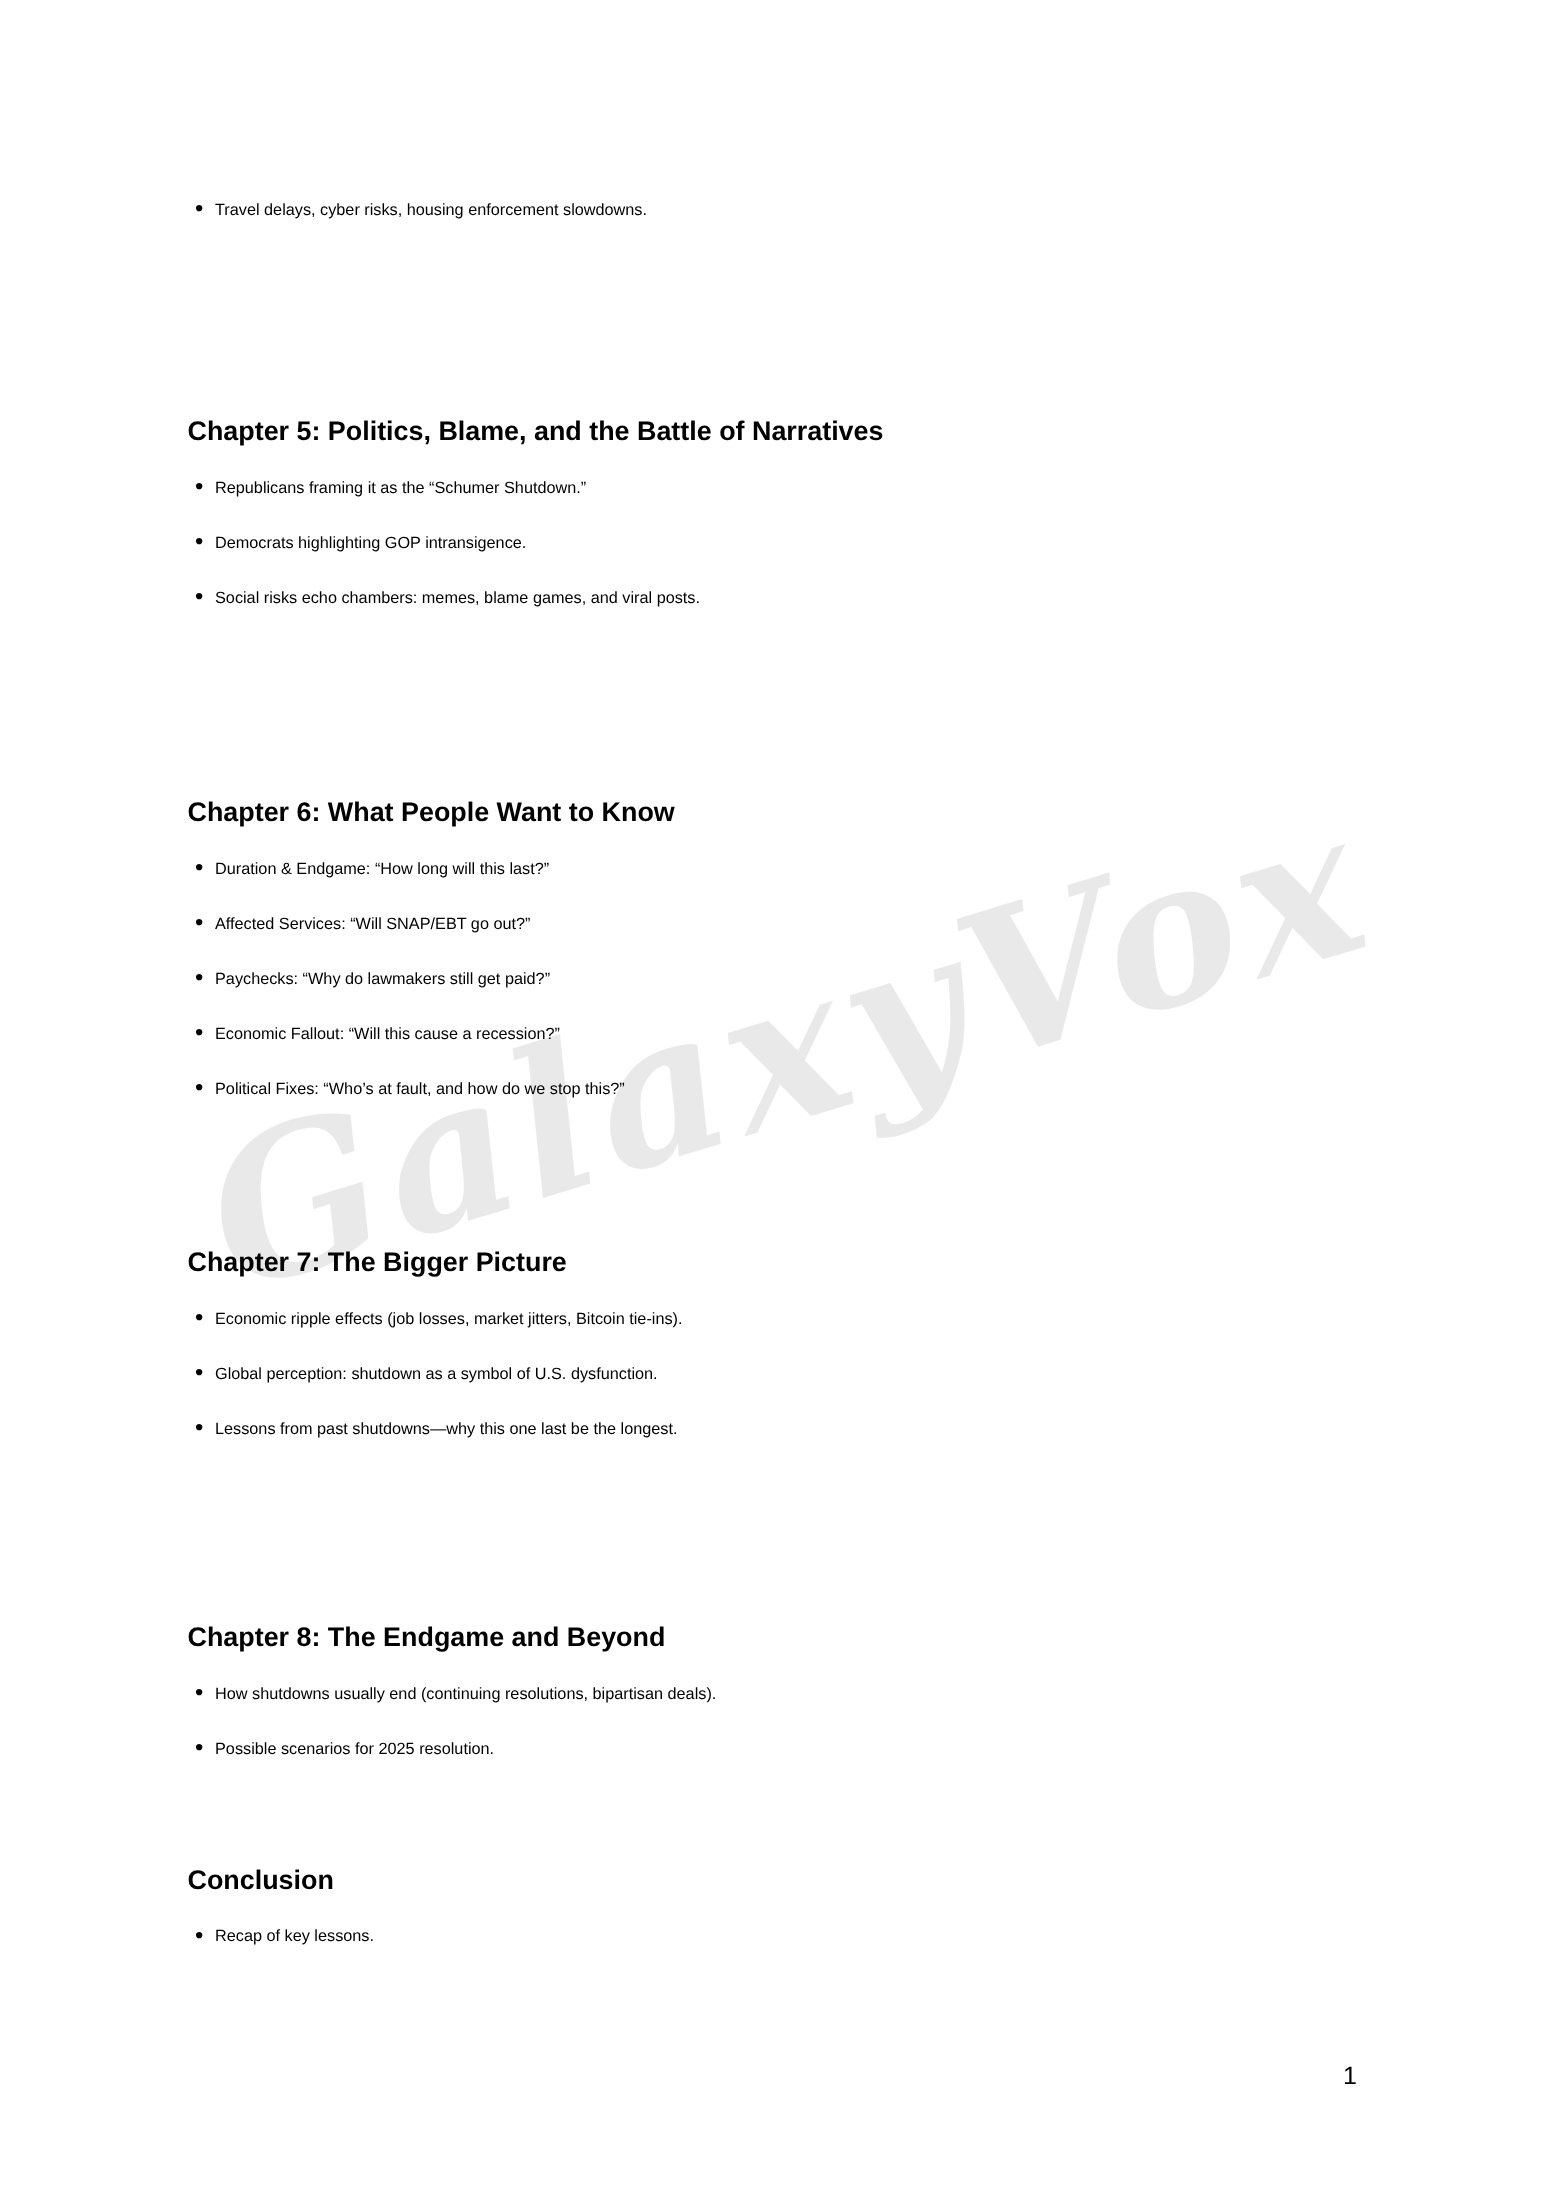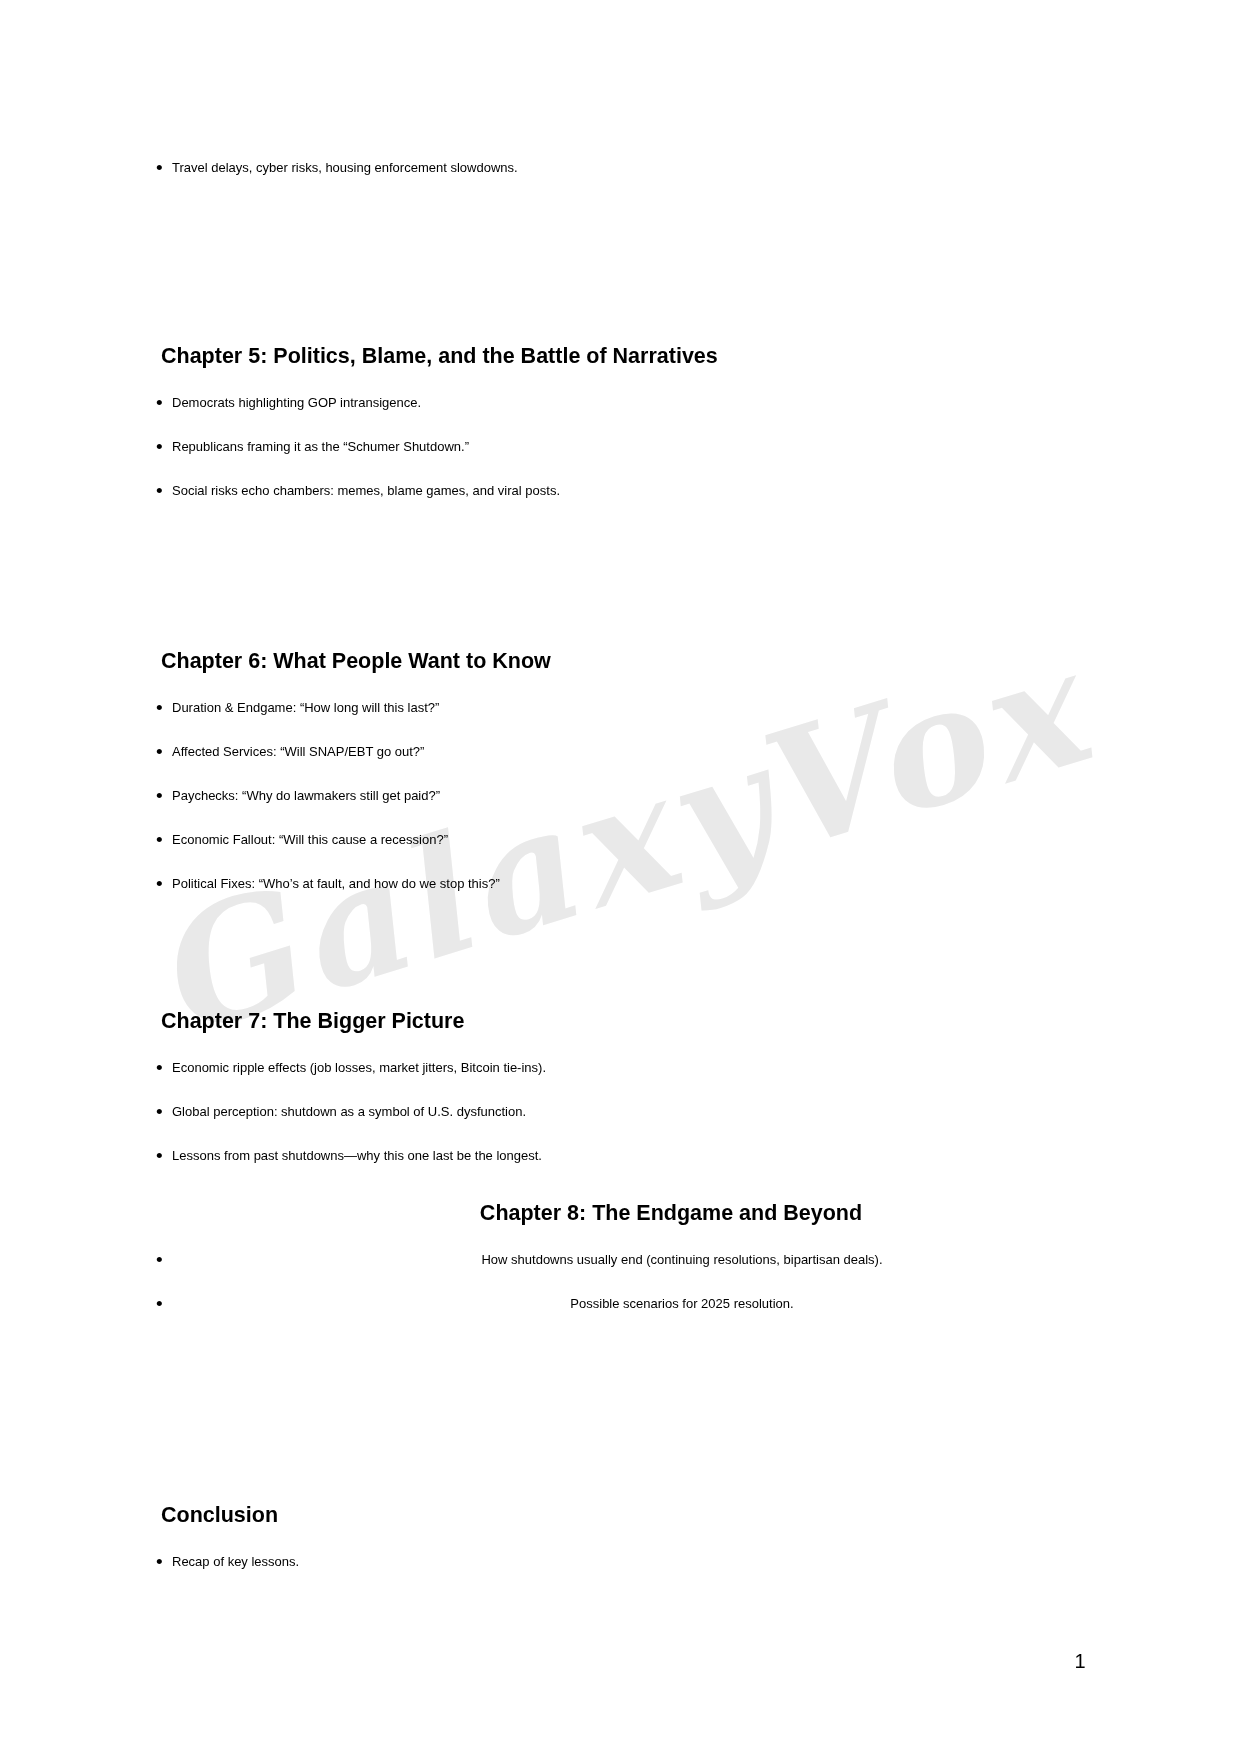--- a/index.html
+++ b/index.html
@@ -37,21 +37,21 @@
     pointer-events: none;
     user-select: none;
   }
   .doc-section {
     position: absolute;
     left: 150px;
     right: 50px;
     z-index: 1;
   }
   .doc-section h2 {
-    margin: 11px;
+    margin: 0;
     font-size: 21.5px;
     font-weight: bold;
     line-height: 28px;
   }
   ul.bullets {
     list-style: none;
     margin: 9px 0 0 0;
     padding: 0;
   }
   .intro-list {
@@ -85,39 +85,39 @@
     width: 40px;
     text-align: center;
     font-size: 20px;
     line-height: 32px;
     z-index: 1;
   }
   
   .sec-ch5 { top: 331px; }
   .sec-ch6 { top: 636px; }
   .sec-ch7 { top: 996px; }
-  .sec-ch8 { top: 1188px; text-align: center; }
+  .sec-ch8 { top: 1296px; }
   .sec-conclusion { top: 1490px; }
 </style>
 </head>
 <body>
 
 <div class="page">
 
   <div class="watermark">GalaxyVox</div>
 
   <ul class="intro-list">
     <li class="bullet-item"><span>Travel delays, cyber risks, housing enforcement slowdowns.</span></li>
   </ul>
 
   <section class="doc-section sec-ch5">
     <h2>Chapter 5: Politics, Blame, and the Battle of Narratives</h2>
     <ul class="bullets">
+      <li class="bullet-item"><span>Republicans framing it as the “Schumer Shutdown.”</span></li>
       <li class="bullet-item"><span>Democrats highlighting GOP intransigence.</span></li>
-      <li class="bullet-item"><span>Republicans framing it as the “Schumer Shutdown.”</span></li>
       <li class="bullet-item"><span>Social risks echo chambers: memes, blame games, and viral posts.</span></li>
     </ul>
   </section>
 
   <section class="doc-section sec-ch6">
     <h2>Chapter 6: What People Want to Know</h2>
     <ul class="bullets">
       <li class="bullet-item"><span>Duration &amp; Endgame: “How long will this last?”</span></li>
       <li class="bullet-item"><span>Affected Services: “Will SNAP/EBT go out?”</span></li>
       <li class="bullet-item"><span>Paychecks: “Why do lawmakers still get paid?”</span></li>

